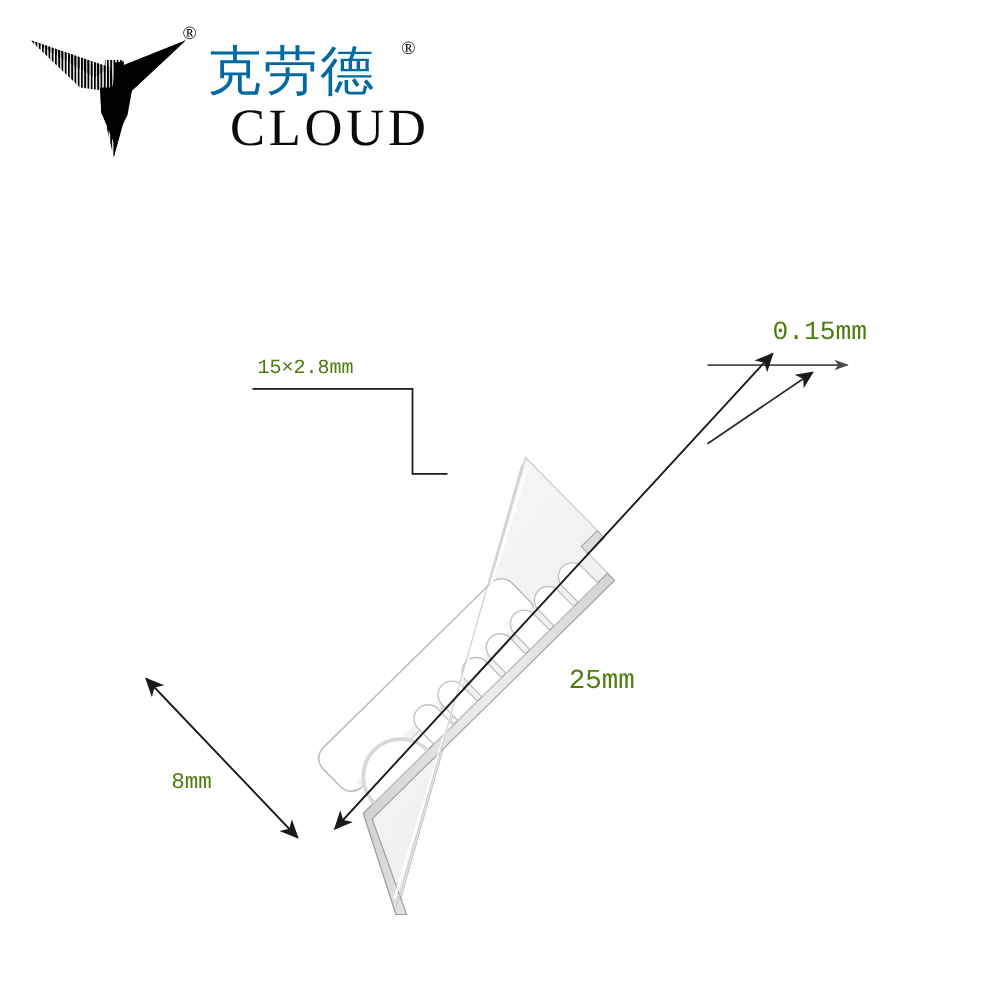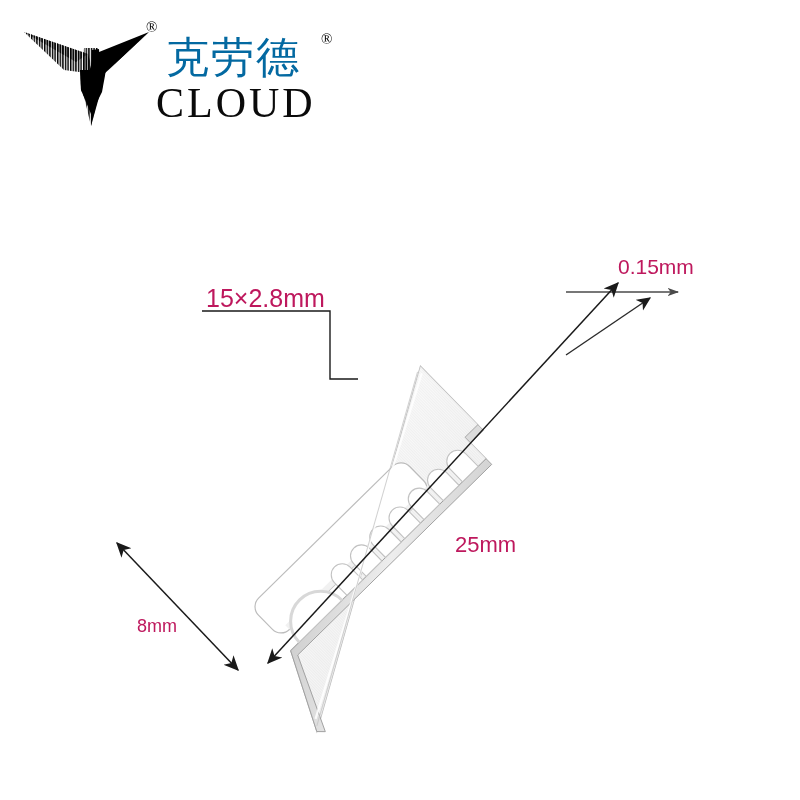--- a/index.html
+++ b/index.html
@@ -59,47 +59,47 @@
     position: absolute;
     left: 303px;
     top: 22px;
     font-size: 15px;
     line-height: 1;
     color: #000;
     font-family: "Liberation Serif", "DejaVu Serif", serif;
   }
   #brand-en {
     position: absolute;
-    left: 138px;
+    left: 166px;
     top: 72px;
     font-size: 42px;
     line-height: 1;
     letter-spacing: 3px;
     color: #0a0a0a;
     font-family: "Liberation Serif", "DejaVu Serif", serif;
     white-space: nowrap;
   }
 
   
   #diagram {
     position: absolute;
     left: 0;
     top: 0;
     width: 800px;
     height: 800px;
   }
   .dim-label {
     position: absolute;
-    color: #be185d;
-    font-family: Liberation Sans, sans-serif;
+    color: #4d7c0f;
+    font-family: Liberation Mono, monospace;
     white-space: nowrap;
     line-height: 1;
   }
   #label-thickness { left: 618px; top: 256px; font-size: 21px; }
-  #label-slot      { left: 206px; top: 286px; font-size: 25px; }
+  #label-slot      { left: 206px; top: 286px; font-size: 16px; }
   #label-length    { left: 455px; top: 522px; font-size: 22px; margin-top: 12px; }
   #label-width     { left: 137px; top: 617px; font-size: 18px; }
 </style>
 </head>
 <body>
 
 <div id="page">
 
   <div id="brand">
 

